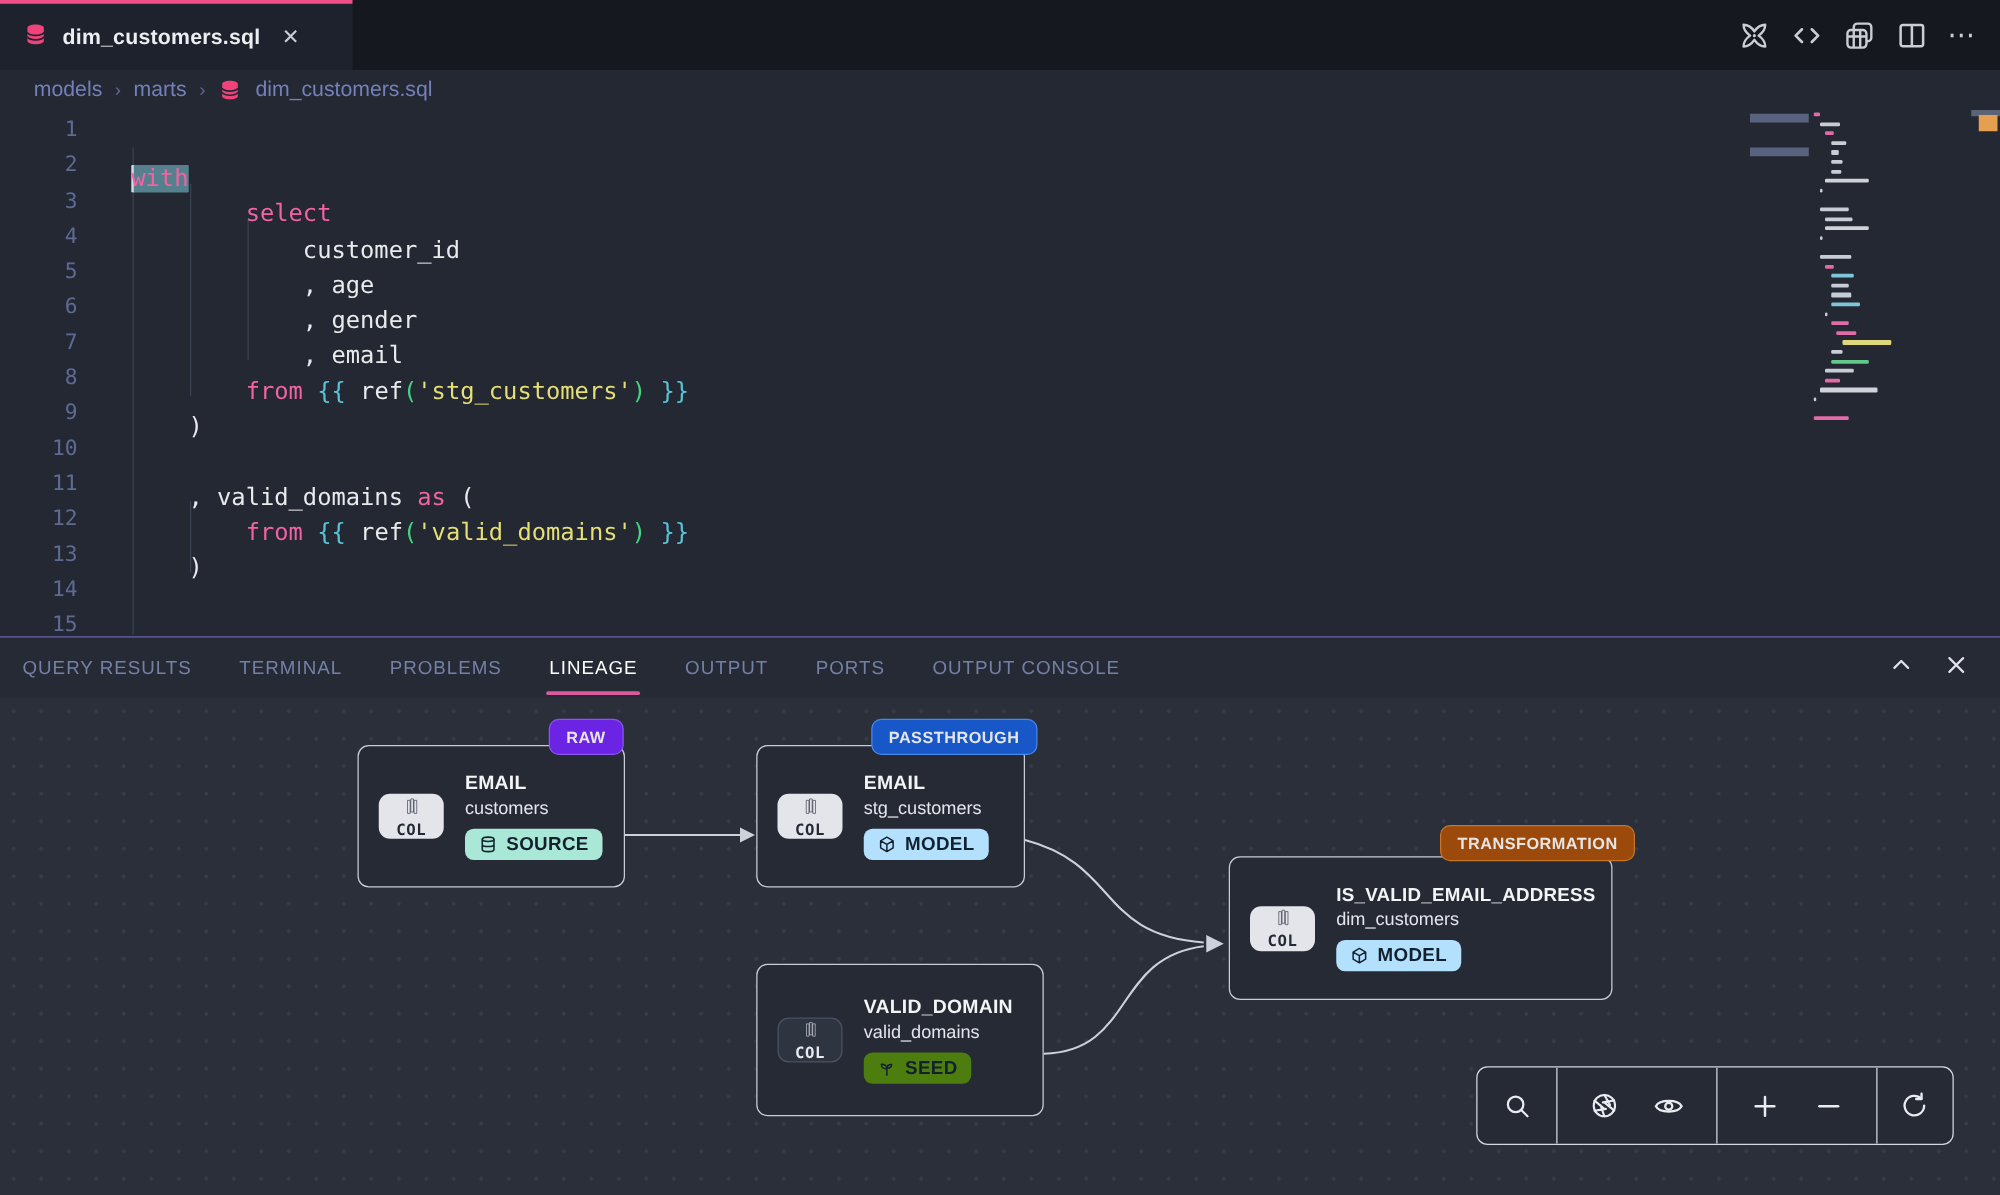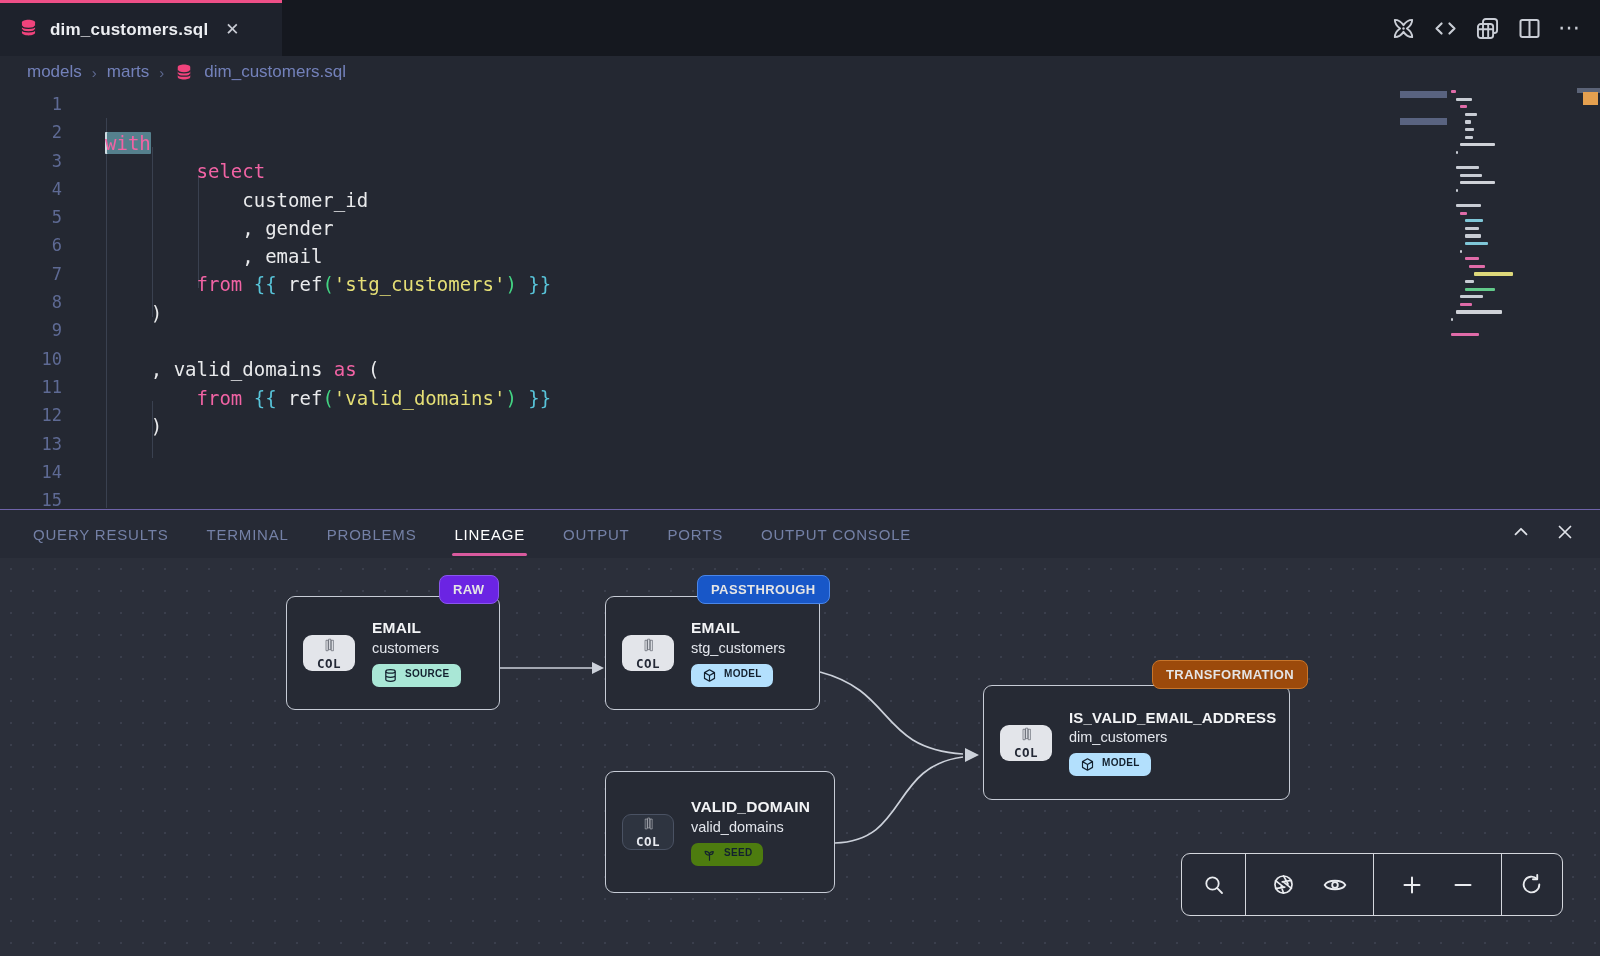--- a/index.html
+++ b/index.html
@@ -32,41 +32,41 @@
   .selhl{ background:#55808d; box-shadow:inset 2px 0 0 #cfdce2; border-radius:1px; }
   .iguide{ position:absolute; width:1px; background:#3a4150; }
   .mm-wrap{ position:absolute; left:1447px; top:0; width:96px; height:340px; }
   .mmr{ position:absolute; height:3.2px; border-radius:1px; }
   .mm-sel{ position:absolute; background:#596380; }
   .ruler-tick{ position:absolute; background:#5b6377; }
   .ruler-orange{ position:absolute; background:#e5a04f; }
 
   
   .panel{ position:absolute; left:0; top:509px; width:1600px; height:447px; background:#262a35; border-top:1.5px solid #6e63a9; }
-  .panel-header{ position:absolute; left:0; top:0; width:1600px; height:48px; display:flex; align-items:center; padding:0 24px 0 33px; gap:38px; }
+  .panel-header{ position:absolute; left:0; top:0; width:1600px; height:48px; display:flex; align-items:center; padding:0 24px 0 18px; gap:38px; }
   .ptab{ font-size:15px; letter-spacing:.8px; color:#7480a6; cursor:pointer; position:relative; white-space:nowrap; }
   .ptab.active{ color:#ffffff; font-weight:500; }
   .ptab.active::after{ content:''; position:absolute; left:-2px; right:-2px; bottom:-13px; height:3px; background:#d95a9e; border-radius:2px; }
   .panel-actions{ margin-left:auto; display:flex; align-items:center; gap:22px; color:#dfe2e8; }
 
   
   .canvas{ position:absolute; left:0; top:48px; width:1600px; height:399px; background:#2b2f3a;
            background-image:radial-gradient(circle, #40465526 0, #414654 1.1px, transparent 1.4px); background-size:22px 22px; }
   .edges{ position:absolute; left:0; top:0; z-index:1; }
   .node{ position:absolute; z-index:2; background:#262a34; border:1.4px solid #c7ccd6; border-radius:9px;
          display:flex; align-items:center; padding:0 16px; gap:17px; }
   .col-tile{ width:52px; height:36px; border-radius:9px; background:#e3e5ea; color:#242936;
              display:flex; flex-direction:column; align-items:center; justify-content:center; gap:1px; flex:none; }
   .col-tile.dark{ background:#2e3440; border:1px solid #4a5263; color:#e8eaf0; }
   .col-label{ font-family:"DejaVu Sans Mono", monospace; font-size:12.5px; font-weight:700; letter-spacing:.5px; }
   .node-text{ display:flex; flex-direction:column; }
   .node-title{ font-size:15.5px; font-weight:700; color:#f3f4f6; letter-spacing:.2px; }
   .node-sub{ font-size:14.5px; color:#e3e6ec; margin-top:3px; }
-  .pill{ display:inline-flex; gap:7px; align-self:flex-start; margin-top:8px;
-         color:#13212f; font-size:10px; font-weight:700; padding:4px 11px; border-radius:7px; letter-spacing:.3px; }
+  .pill{ display:inline-flex; align-items:center; gap:7px; align-self:flex-start; margin-top:8px;
+         color:#13212f; font-size:15px; font-weight:700; padding:4px 11px; border-radius:7px; letter-spacing:.3px; }
   .pill svg{ display:block; }
   .badge{ position:absolute; z-index:3; color:#e5e5e5; font-size:13px; font-weight:700; letter-spacing:.4px;
           padding:6px 13px; border-radius:8px; }
   .b-raw{ background:#6b24e3; border:1.5px solid #8a55ee; }
   .b-pass{ background:#1857c8; border:1.5px solid #4a86e8; }
   .b-trans{ background:#9c4a0b; border:1.5px solid #c8752a; }
 
   
   .lin-toolbar{ position:absolute; left:1181px; top:295px; width:382px; height:63px; z-index:4;
                 display:flex; border:1.5px solid #d4d7dd; border-radius:9px; overflow:hidden; background:#262a35; }
@@ -152,20 +152,21 @@
         <div class="gl">11</div>
         <div class="gl">12</div>
         <div class="gl">13</div>
         <div class="gl">14</div>
         <div class="gl">15</div>
       </div>
     <div class="codecol" id="code">
         <div class="cl"><span class="c-kw selhl">with</span></div>
         <div class="cl"><span class="c-id">        </span><span class="c-kw">select</span></div>
         <div class="cl"><span class="c-id">            customer_id</span></div>
+        <div class="cl"><span class="c-id">            , age</span></div>
         <div class="cl"><span class="c-id">            , gender</span></div>
         <div class="cl"><span class="c-id">            , email</span></div>
         <div class="cl"><span class="c-id">        </span><span class="c-kw">from</span><span class="c-id"> </span><span class="c-jj">{{</span><span class="c-id"> ref</span><span class="c-pr">(</span><span class="c-st">'stg_customers'</span><span class="c-pr">)</span><span class="c-id"> </span><span class="c-jj">}}</span></div>
         <div class="cl"><span class="c-id">    )</span></div>
         <div class="cl"></div>
         <div class="cl"><span class="c-id">    , valid_domains </span><span class="c-kw">as</span><span class="c-id"> (</span></div>
         <div class="cl"><span class="c-id">        </span><span class="c-kw">from</span><span class="c-id"> </span><span class="c-jj">{{</span><span class="c-id"> ref</span><span class="c-pr">(</span><span class="c-st">'valid_domains'</span><span class="c-pr">)</span><span class="c-id"> </span><span class="c-jj">}}</span></div>
         <div class="cl"><span class="c-id">    )</span></div>
         <div class="cl"></div>
       </div>

